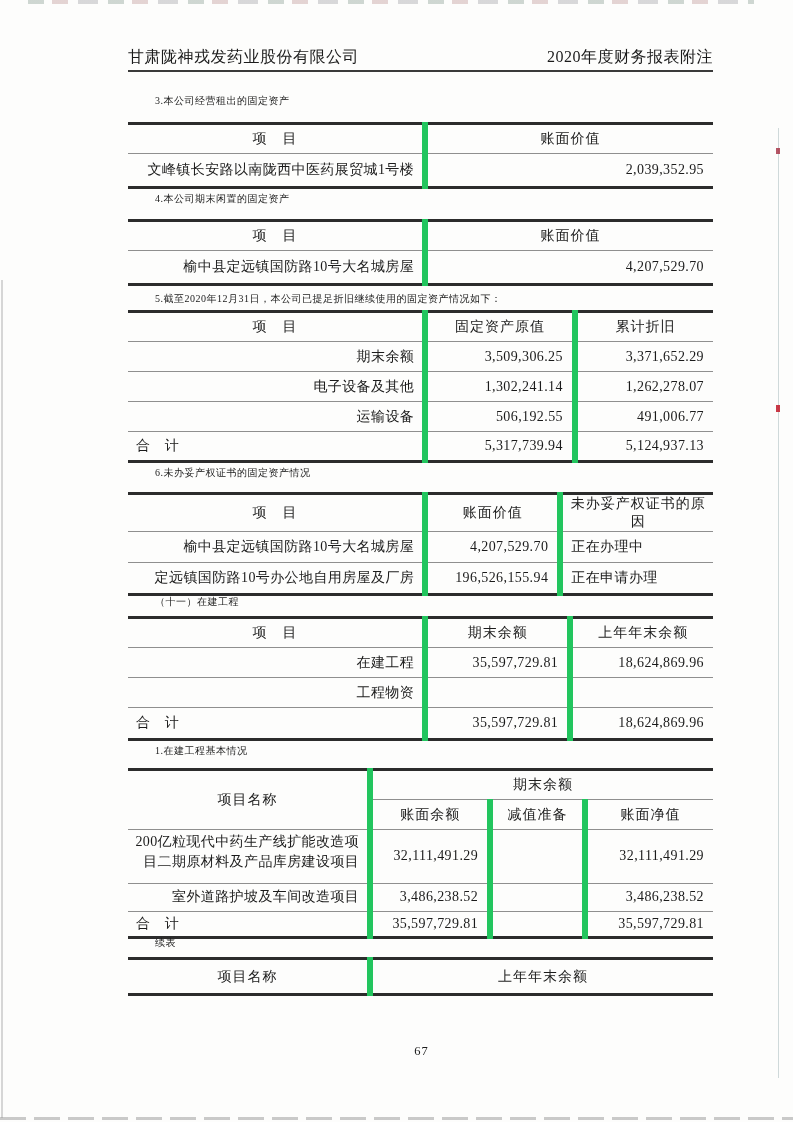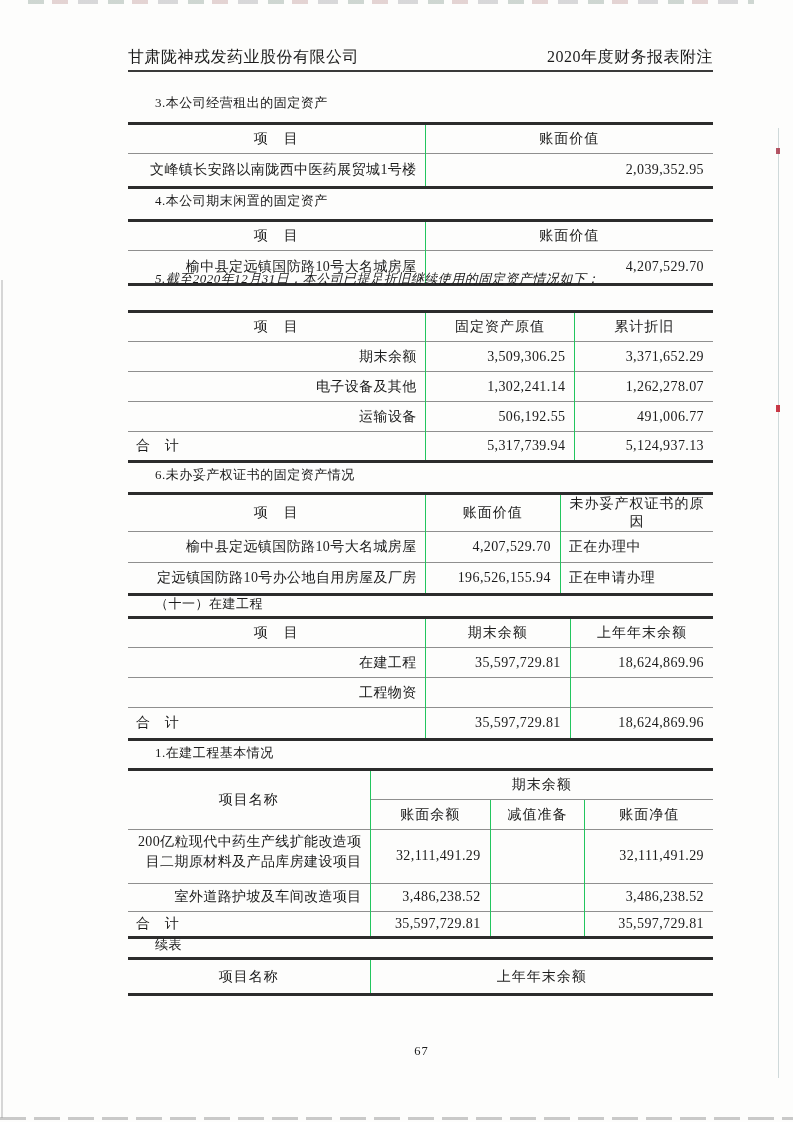--- a/index.html
+++ b/index.html
@@ -44,33 +44,33 @@
     display:flex;justify-content:space-between;align-items:flex-end;
     font-size:16px;letter-spacing:.5px;
   }
   .hdr-rule{
     position:absolute;left:128px;top:70px;width:585px;height:2px;
     background:#3a3a3a;
   }
   
   .heading{
     position:absolute;left:155px;width:560px;
-    font-size:13px;letter-spacing:.5px;white-space:nowrap;
+    font-size:10px;letter-spacing:.5px;white-space:nowrap;
   }
   
   .tblwrap{position:absolute;left:128px;width:585px;}
   table.tbl{
     border-collapse:collapse;table-layout:fixed;width:100%;
     font-size:14px;color:#1b1b1b;
     border-top:3px solid #2c2c2c;border-bottom:3px solid #2c2c2c;
   }
   .tbl th{font-weight:normal;text-align:center;padding:0 6px;letter-spacing:1px;}
   .tbl td{padding:0 8px;vertical-align:middle;letter-spacing:.4px;}
   .tbl tr.d td{border-top:1px solid #8f8f8f;}
-  .tbl .bl{border-left:1px solid #22c55e;}
+  .tbl .bl{border-left:6px solid #22c55e;}
   .tbl .al{text-align:right;padding-left:6px;}
   .tbl .ar{text-align:right;padding-right:9px;}
   .tbl .ac{}
   .tbl .wrap2{line-height:1.45;padding-top:2px;padding-bottom:10px;}
   
   .tA tr.hd{height:30px}.tA tr.d{height:34px}
   .tC tr.hd{height:30px}.tC tr.d{height:30px}
   .tD tr.hd{height:34px}.tD tr.d1{height:31px}.tD tr.d2{height:32px}
   .tE tr.hd{height:30px}.tE tr.d{height:30px}.tE tr.dl{height:32px}
   .tF tr.h1{height:30px}.tF tr.h2{height:30px}
@@ -134,21 +134,21 @@
         <th class="bl">账面价值</th>
       </tr>
       <tr class="d">
         <td class="al">榆中县定远镇国防路10号大名城房屋</td>
         <td class="bl ar">4,207,529.70</td>
       </tr>
     </tbody>
       </table>
   </div>
 
-  <div class="heading" style="top:270px;font-style:italic;">5.截至2020年12月31日，本公司已提足折旧继续使用的固定资产情况如下：</div>
+  <div class="heading" style="top:292px;">5.截至2020年12月31日，本公司已提足折旧继续使用的固定资产情况如下：</div>
   <div class="tblwrap" style="top:310px;">
     <table class="tbl tC">
       <colgroup>
           <col style="width:50.8%">
           <col style="width:25.6%">
           <col style="width:23.6%">
         </colgroup>
       <tbody>
           <tr class="hd">
         <th>项　目</th>

